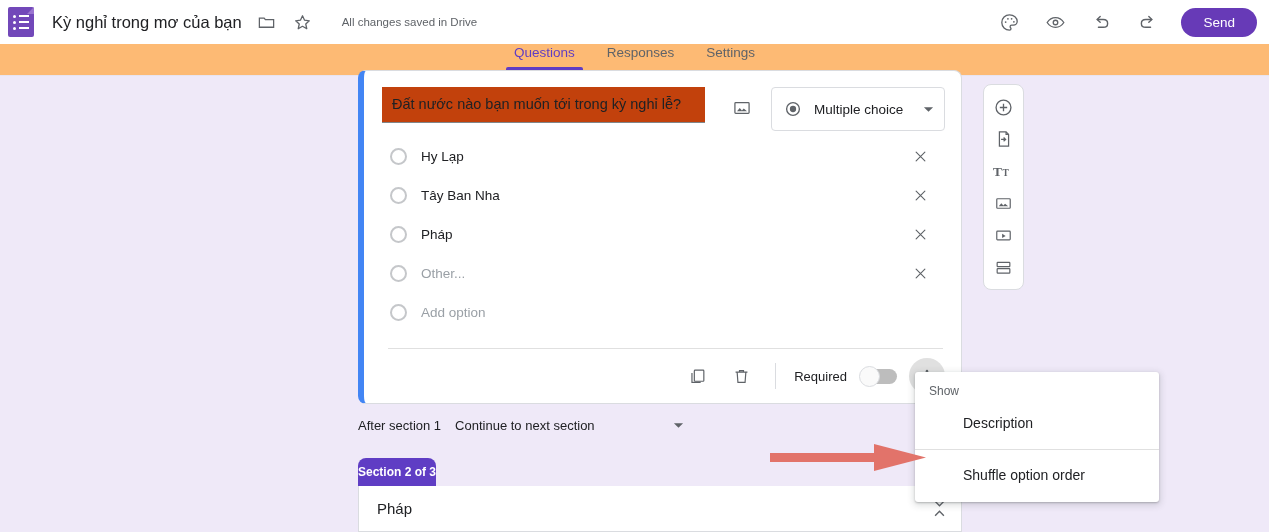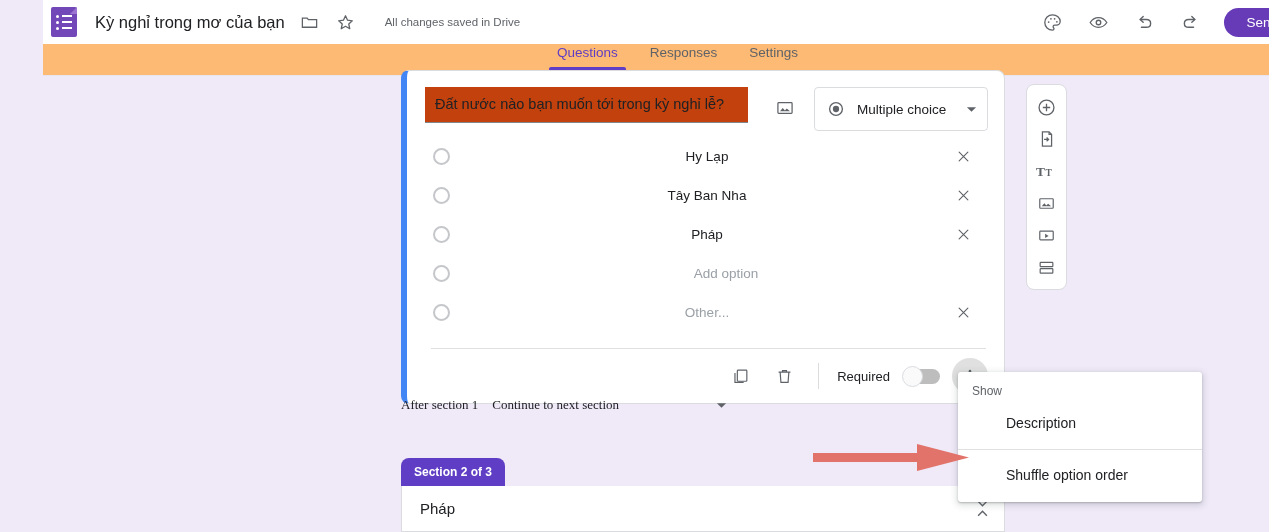--- a/index.html
+++ b/index.html
@@ -2,21 +2,21 @@
 <html><head>
 <meta charset="utf-8">
 <style>
   * { box-sizing: border-box; margin: 0; padding: 0; }
   html, body {
     width: 1269px; height: 532px;
     font-family: "Liberation Sans", sans-serif;
     background: #efe9f8;
     overflow: hidden;
   }
-  #root { position: relative; width: 1223px; height: 532px; margin-left: 43px; }
+  #root { position: relative; width: 1223px; height: 532px; }
 
   
   .header {
     position: absolute; left: 0; top: 0; width: 1269px; height: 44px;
     background: #ffffff; display: flex; align-items: center;
   }
   .forms-logo {
     margin-left: 8px; width: 26px; height: 30px; position: relative;
     background: #7248b9; border-radius: 2px;
     display: flex; flex-direction: column; justify-content: center; gap: 3px;
@@ -92,21 +92,21 @@
     margin-left: 10px; margin-top: 0px; width: 174px; height: 44px;
     border: 1px solid #dadce0; border-radius: 4px; background: #fff;
     display: flex; align-items: center; padding: 0 10px 0 12px; cursor: pointer;
   }
   .type-select .radio-ico { margin-right: 12px; color: #5f6368; display:flex; }
   .type-label { font-size: 13.5px; color: #202124; flex: 1; }
   .caret { color: #5f6368; display: flex; }
 
   .opts { padding: 6px 16px 0 18px; }
   .opt-row {
-    display: flex; align-items: center; height: 39px; padding-left: 8px; text-align: center;
+    display: flex; align-items: center; height: 39px; padding-left: 8px;
   }
   .radio {
     width: 17px; height: 17px; border: 2px solid #c5c7ca; border-radius: 50%;
     flex: none; margin-right: 14px;
   }
   .opt-text { font-size: 13.5px; color: #202124; flex: 1; }
   .opt-text.muted { color: #9aa0a6; }
   .x-btn {
     width: 26px; height: 26px; color: #5f6368; cursor: pointer;
     display: flex; align-items: center; justify-content: center; margin-right: 12px;
@@ -132,32 +132,32 @@
     background: #fafafa; border: 1px solid #dadce0; border-radius: 50%;
   }
   .more-btn {
     width: 36px; height: 36px; border-radius: 50%; background: #e0e0e0;
     display: flex; align-items: center; justify-content: center; cursor: pointer;
     color: #5f6368; margin-left: 2px;
   }
 
   
   .after-row {
-    position: absolute; left: 358px; top: 392px; width: 604px; height: 26px;
-    display: flex; align-items: center; font-family: Liberation Serif, serif;
+    position: absolute; left: 358px; top: 412px; width: 604px; height: 26px;
+    display: flex; align-items: center;
   }
   .after-label { font-size: 13px; color: #202124; margin-right: 14px; }
   .after-value { font-size: 13px; color: #202124; flex: 1; }
   .after-caret { color: #5f6368; display: flex; margin-right: 278px; }
 
   
   .sec-badge {
     position: absolute; left: 358px; top: 458px;
     background: #5f3dc4; color: #fff; font-size: 12px; font-weight: 600;
-    padding: 7px 13px; border-radius: 8px 8px 0 0;
+    padding: 7px 0; border-radius: 8px 8px 0 0;
   }
   .sec-card {
     position: absolute; left: 358px; top: 486px; width: 604px; height: 46px;
     background: #fff; border: 1px solid #dadce0; border-top: none;
     border-radius: 0 8px 0 0;
     display: flex; align-items: center; padding: 0 16px 0 18px;
   }
   .sec-title { font-size: 15px; color: #202124; flex: 1; }
   .sec-chevrons {
     display: flex; flex-direction: column; align-items: center; gap: 3px;
@@ -322,30 +322,30 @@
         <div class="radio"></div>
         <div class="opt-text">Pháp</div>
         <div class="x-btn">
           <svg width="15" height="15" viewBox="0 0 24 24" stroke="currentColor" stroke-width="1.8" stroke-linecap="round">
               <path d="M5 5l14 14M19 5L5 19"></path>
             </svg>
         </div>
       </div>
       <div class="opt-row">
         <div class="radio"></div>
-        <div class="opt-text muted">Add option</div>
-      </div>
-      <div class="opt-row">
-        <div class="radio"></div>
         <div class="opt-text muted">Other...</div>
         <div class="x-btn">
           <svg width="15" height="15" viewBox="0 0 24 24" stroke="currentColor" stroke-width="1.8" stroke-linecap="round">
               <path d="M5 5l14 14M19 5L5 19"></path>
             </svg>
         </div>
+      </div>
+      <div class="opt-row">
+        <div class="radio"></div>
+        <div class="opt-text muted">Add option</div>
       </div>
     </div>
 
     <div class="card-divider"></div>
 
     <div class="card-foot">
       <div class="foot-icon">
         <svg width="19" height="19" viewBox="0 0 24 24" fill="none" stroke="currentColor" stroke-width="1.5">
           <rect x="8" y="4" width="12" height="14" rx="1"></rect>
           <path d="M5 7.5v12h11"></path>

